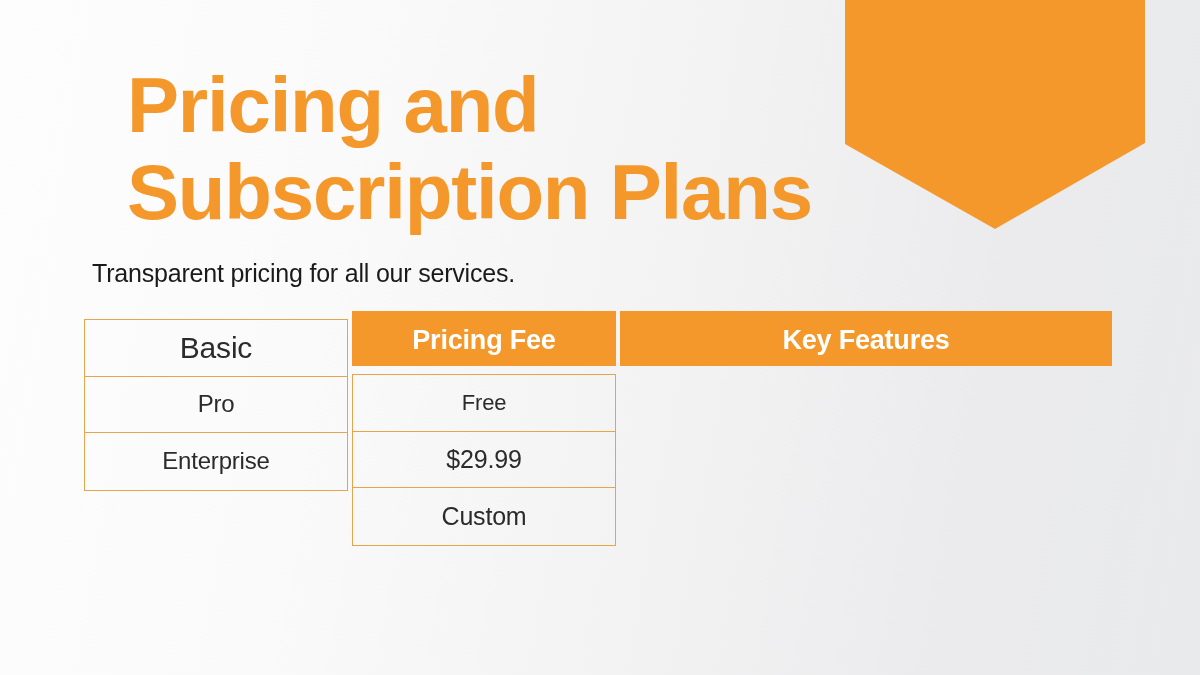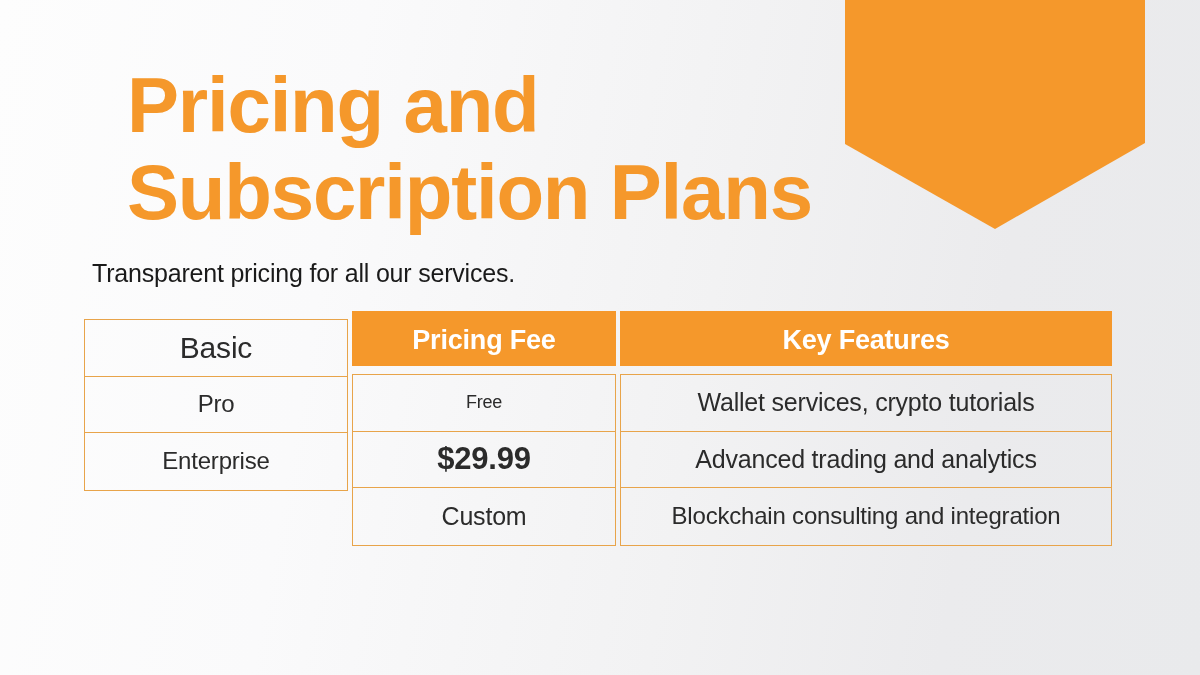--- a/index.html
+++ b/index.html
@@ -107,22 +107,22 @@
     white-space: nowrap;
   }
 
   .table-cell:last-child { border-bottom: none; }
 
   
   .col-plan .table-cell        { font-size: 30px; }
   .col-plan .row-2             { font-size: 24px; }
   .col-plan .row-3             { font-size: 24px; }
 
-  .col-monthly-fee .table-cell { font-size: 18px; }
-  .col-monthly-fee .row-2      { font-size: 31px; font-weight: bold; }
+  .col-monthly-fee .table-cell { font-size: 22px; }
+  .col-monthly-fee .row-2      { font-size: 25px; }
   .col-monthly-fee .row-3      { font-size: 25px; }
 
   .col-key-feature .row-1      { font-size: 25px; }
   .col-key-feature .row-2      { font-size: 25px; }
   .col-key-feature .row-3      { font-size: 24px; }
 </style>
 </head>
 <body>
 
 <svg id="ribbon-shape" viewBox="0 0 300 229" width="300" height="229" aria-hidden="true">
@@ -150,20 +150,15 @@
     <div class="column-header">Pricing Fee</div>
     <div class="column-body">
       <div class="table-cell row-1">Free</div>
       <div class="table-cell row-2">$29.99</div>
       <div class="table-cell row-3">Custom</div>
     </div>
   </div>
 
   <div class="table-column col-key-feature">
     <div class="column-header">Key Features</div>
-    <div class="column-body">
-      <div class="table-cell row-1">Wallet services, crypto tutorials</div>
-      <div class="table-cell row-2">Advanced trading and analytics</div>
-      <div class="table-cell row-3">Blockchain consulting and integration</div>
-    </div>
   </div>
 
 </div>
 
 </body></html>

